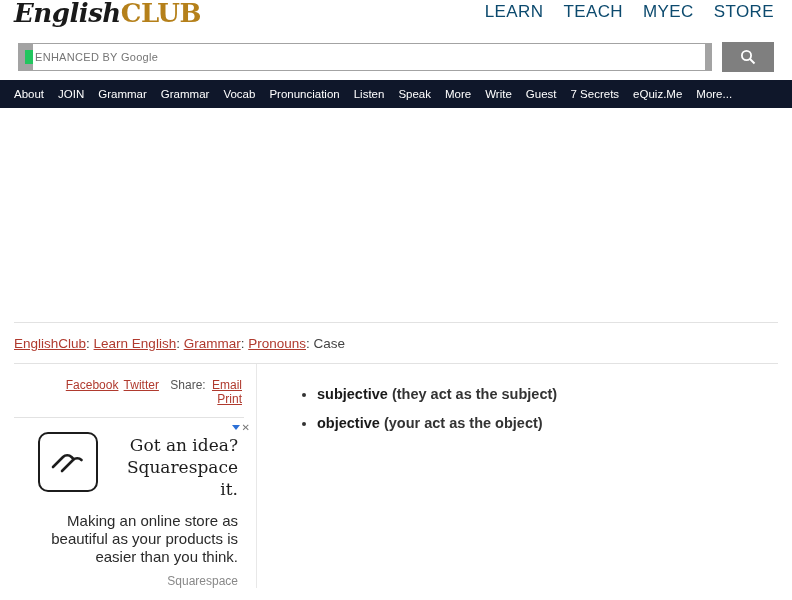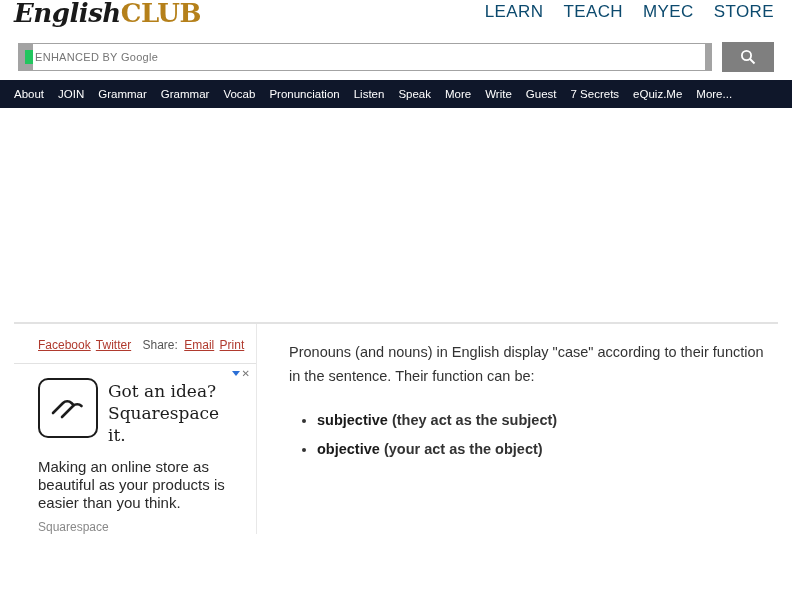--- a/index.html
+++ b/index.html
@@ -142,20 +142,22 @@
   .columns {
     display: flex;
     border-top: 1px solid #e2e2e2;
     margin: 0 14px;
   }
   .sidebar {
     width: 243px;
     box-sizing: border-box;
     padding-top: 14px;
     border-right: 1px solid #e8e8e8;
+    padding-right: 12px;
+    text-align: right;
   }
   .share-row {
     font-size: 12px;
     color: #555555;
     padding-left: 24px;
     border-bottom: 1px solid #e2e2e2;
     padding-bottom: 11px;
   }
   .share-row a {
     color: #b03a2e;
@@ -298,20 +300,27 @@
     <a href="#">Guest</a>
     <a href="#">7 Secrets</a>
     <a href="#">eQuiz.Me</a>
     <a href="#">More...</a>
   </div>
 
   <div class="ad-gap"></div>
 
   <div class="rule"></div>
 
+  <div class="breadcrumb">
+    <a href="#">EnglishClub</a><span class="sep">:</span>
+    <a href="#">Learn English</a><span class="sep">:</span>
+    <a href="#">Grammar</a><span class="sep">:</span>
+    <a href="#">Pronouns</a><span class="sep">:</span>
+    <span class="current">Case</span>
+  </div>
 
   <div class="columns">
 
     <div class="sidebar">
       <div class="share-row">
         <a href="#">Facebook</a>
         <a href="#">Twitter</a>
         <span class="share-label">Share:</span>
         <a href="#">Email</a>
         <a href="#">Print</a>
@@ -333,21 +342,20 @@
             <span>Got an idea?</span><br>
             <span>Squarespace it.</span>
           </div>
         </div>
         <div class="ad-body">Making an online store as beautiful as your products is easier than you think.</div>
         <div class="ad-footer">Squarespace</div>
       </div>
     </div>
 
     <div class="main">
-      <p>Pronouns (and nouns) in English display "case" according to their function in the sentence. Their function can be:</p>
       <ul>
         <li><b>subjective</b><span> (they act as the subject)</span></li>
         <li><b>objective</b><span> (your act as the object)</span></li>
       </ul>
     </div>
 
   </div>
 </div>
 
 </body></html>

